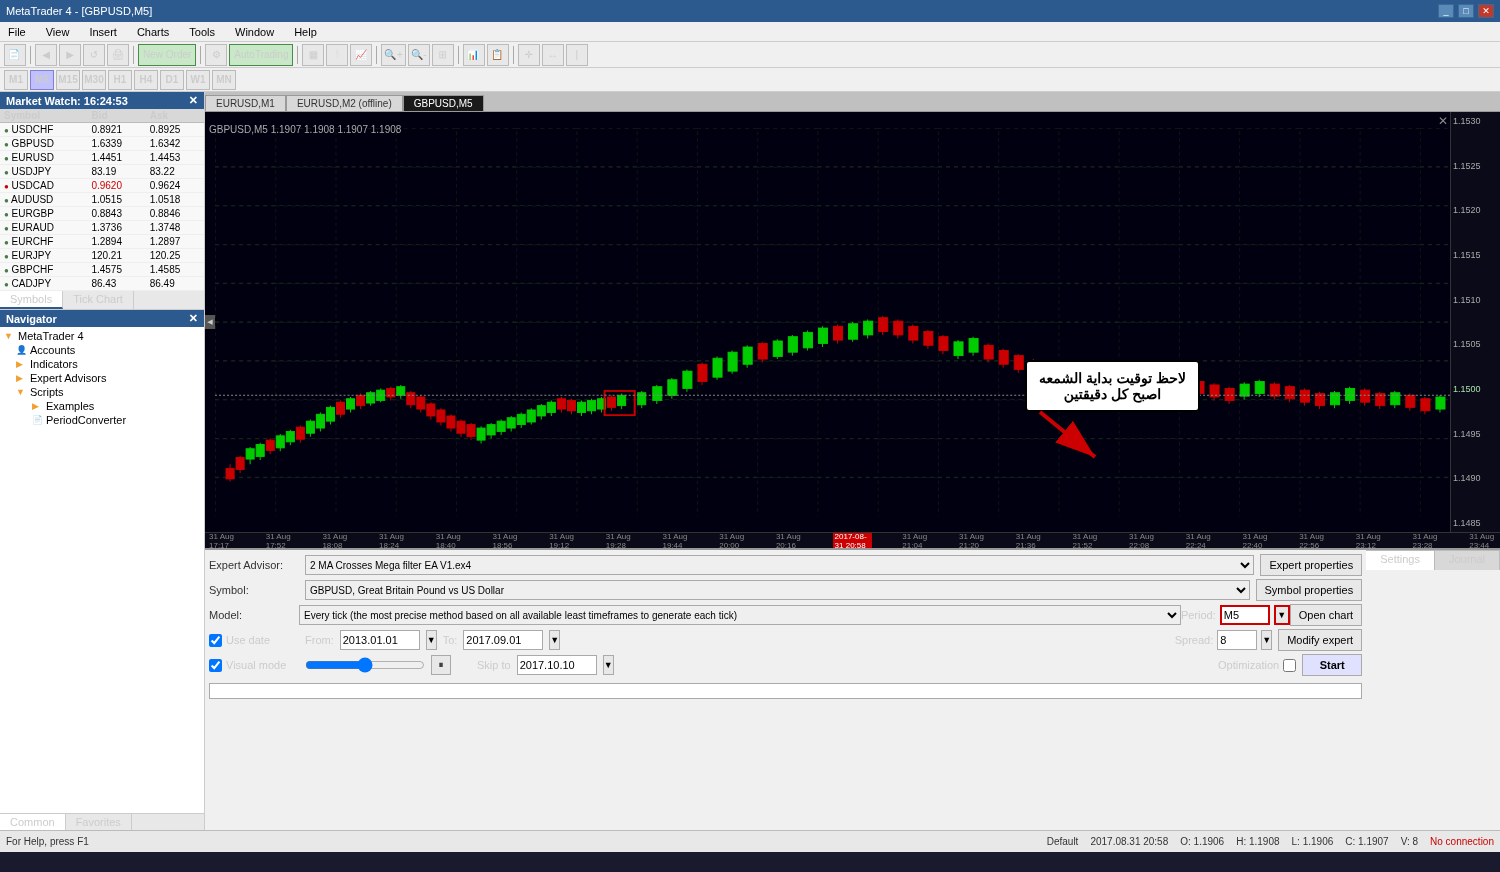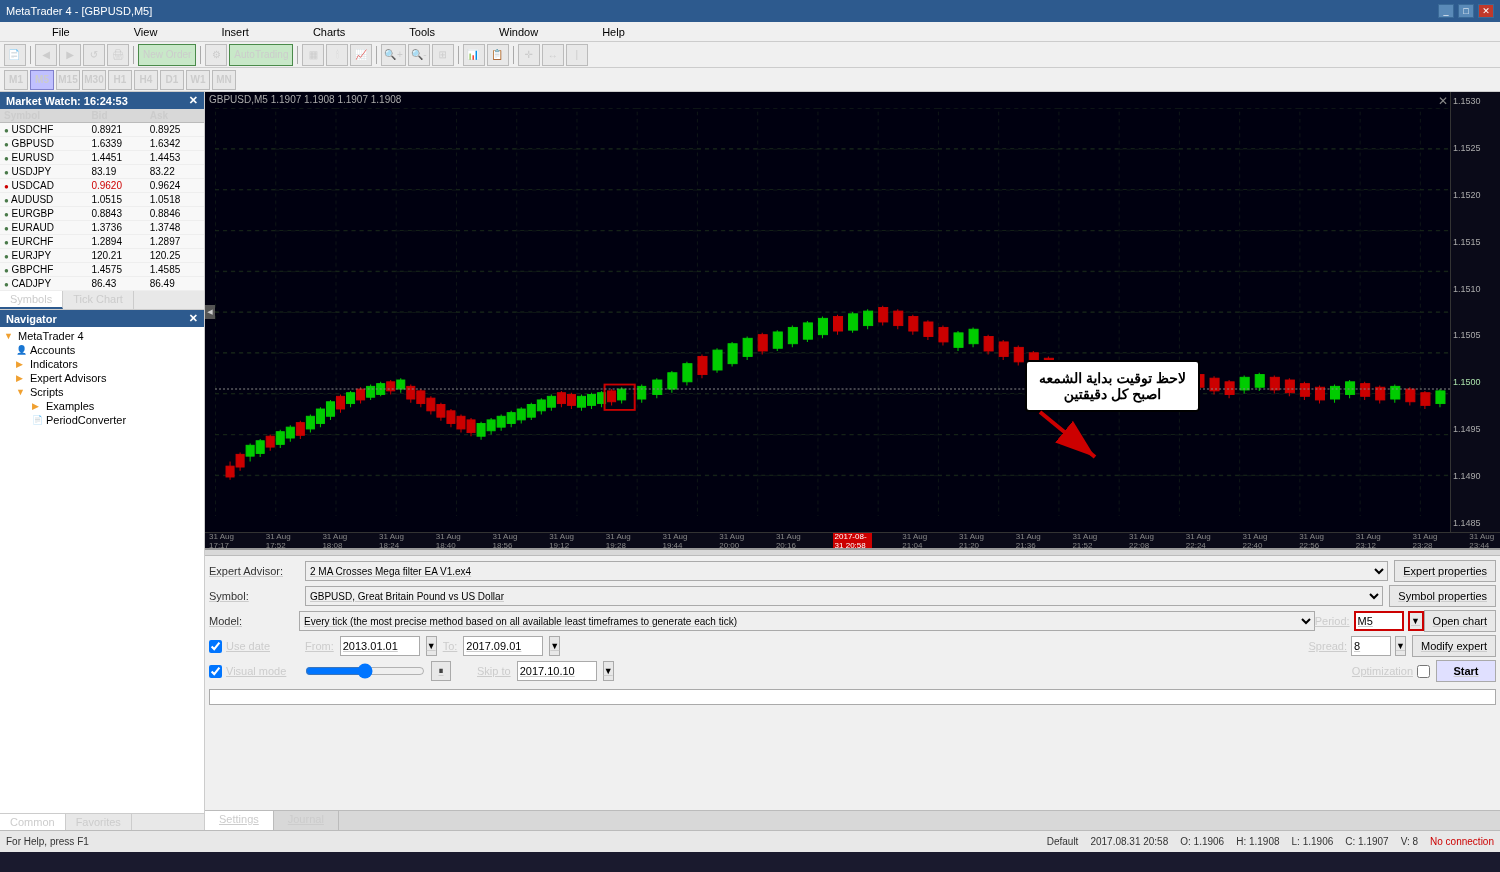--- a/index.html
+++ b/index.html
@@ -25,21 +25,21 @@
       background: #f0f0f0;
       color: #000;
       height: 20px;
       display: flex;
       align-items: center;
       padding: 0 4px;
       gap: 12px;
       font-size: 11px;
       border-bottom: 1px solid #ccc;
     }
-    .menu-item { cursor: pointer; padding: 0 4px; margin-left: 44px; }
+    .menu-item { cursor: pointer; padding: 0 4px; }
 
     
     .toolbar {
       background: #f0f0f0;
       height: 26px;
       display: flex;
       align-items: center;
       padding: 0 4px;
       gap: 2px;
       border-bottom: 1px solid #ccc;
@@ -229,21 +229,21 @@
     .chart-canvas {
       flex: 1;
       position: relative;
       background: #000010;
       overflow: hidden;
     }
 
     
     .chart-info {
       position: absolute;
-      top: 2px;
+      top: 12px;
       left: 4px;
       color: #aaa;
       font-size: 10px;
       z-index: 10;
     }
 
     
     .price-scale {
       position: absolute;
       right: 0;
@@ -290,22 +290,21 @@
       bottom: 100px;
       right: 360px;
     }
 
     
     .strategy-tester {
       background: #f0f0f0;
       border-top: 2px solid #999;
       height: 282px;
       display: flex;
-      flex-direction: column;
-      text-decoration: underline;
+      flex-direction: row;
     }
 
     .st-header {
       background: #d8d8d8;
       border-bottom: 1px solid #bbb;
       height: 6px;
     }
 
     .st-btn {
       height: 22px;
@@ -564,20 +563,25 @@
         <div class="nav-tab active">Common</div>
         <div class="nav-tab">Favorites</div>
       </div>
     </div>
   </div>
 
   <div style="flex:1; display:flex; flex-direction:column; overflow:hidden;">
 
     <div class="chart-area" style="flex:1; min-height:0;">
 
+      <div class="chart-tabs">
+        <div class="chart-tab">EURUSD,M1</div>
+        <div class="chart-tab">EURUSD,M2 (offline)</div>
+        <div class="chart-tab active">GBPUSD,M5</div>
+      </div>
 
       <div class="chart-canvas" style="flex:1; position:relative;">
         <div class="chart-info">GBPUSD,M5  1.1907 1.1908 1.1907 1.1908</div>
 
         <div style="position:absolute; left:0; top:50%; transform:translateY(-50%); z-index:10;">
           <div class="edge-btn">◀</div>
         </div>
 
         <div class="close-x">✕</div>
 

